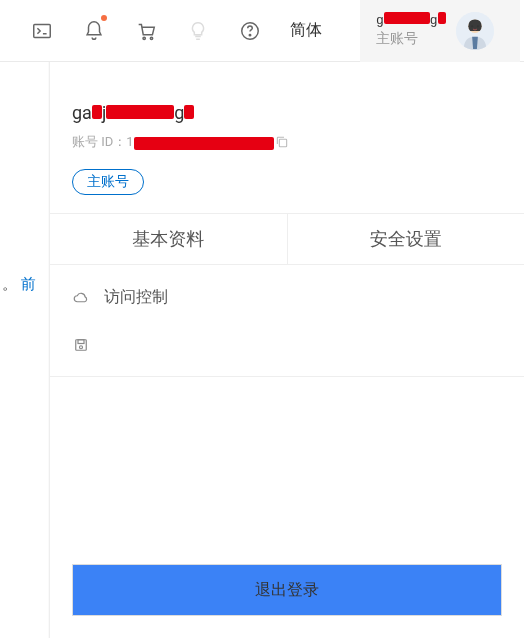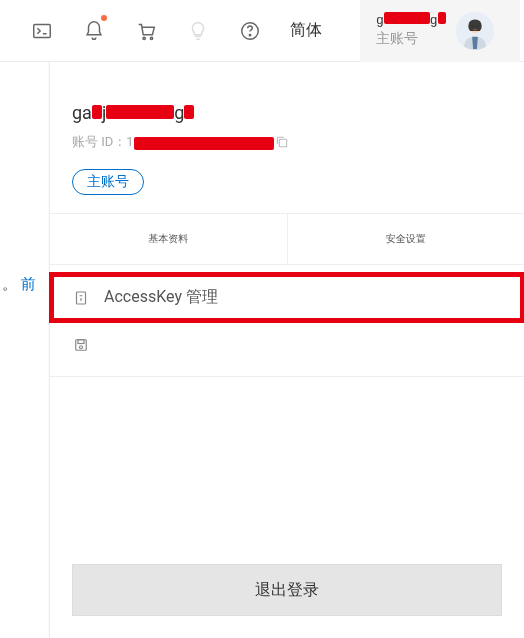--- a/index.html
+++ b/index.html
@@ -124,21 +124,21 @@
     display: flex;
     border-top: 1px solid #eee;
     border-bottom: 1px solid #eee;
     height: 52px;
   }
   .tab {
     flex: 1;
     display: flex;
     align-items: center;
     justify-content: center;
-    font-size: 10px;
+    font-size: 18px;
     color: #555;
     border-right: 1px solid #eee;
   }
   .tab:last-child { border-right: none; font-family: Liberation Mono, monospace; }
 
   .behind-text {
     position: absolute;
     top: 275px;
     left: 2px;
     font-size: 15px;
@@ -173,21 +173,21 @@
   }
 
   .logout-wrap {
     padding: 10px 22px 22px 22px;
     margin-top: auto;
   }
   .logout-btn {
     width: 100%;
     height: 52px;
     border: 1px solid #dcdcdc;
-    background: #e5e5e5;
+    background: #3b82f6;
     font-size: 16px;
     color: #333;
     display: flex;
     align-items: center;
     justify-content: center;
     cursor: pointer;
   }
 </style>
 </head>
 <body>
@@ -272,26 +272,25 @@
     </div>
     <span class="badge">主账号</span>
   </div>
 
   <div class="tabs">
     <div class="tab">基本资料</div>
     <div class="tab">安全设置</div>
   </div>
 
   <div class="menu">
-    <div class="menu-item highlight">
-      <svg viewBox="0 0 24 24" fill="none" stroke="currentColor" stroke-width="1.6">
-          <rect x="6" y="4" width="12" height="16" rx="1"></rect>
-          <path d="M10 9h4M12 12v4"></path>
-        </svg>
-      <span>AccessKey 管理</span>
+    <div class="menu-item">
+      <svg viewBox="0 0 24 24" fill="none" stroke="currentColor" stroke-width="1.6">
+          <path d="M7 17a4 4 0 010-8 5.5 5.5 0 0110.5 1.5A3.5 3.5 0 0117 17H7z"></path>
+        </svg>
+      <span>访问控制</span>
     </div>
     <div class="menu-item">
       <svg viewBox="0 0 24 24" fill="none" stroke="currentColor" stroke-width="1.6">
           <rect x="5" y="5" width="14" height="14" rx="1"></rect>
           <rect x="8" y="5" width="8" height="5"></rect>
           <circle cx="12" cy="15" r="2"></circle>
         </svg>
     </div>
 
     <div class="divider"></div>

